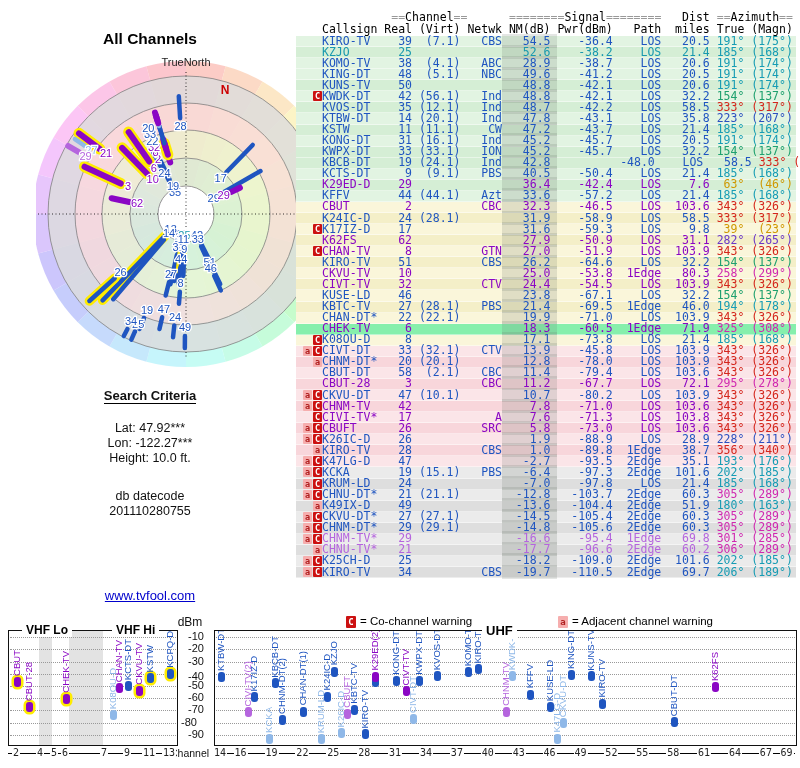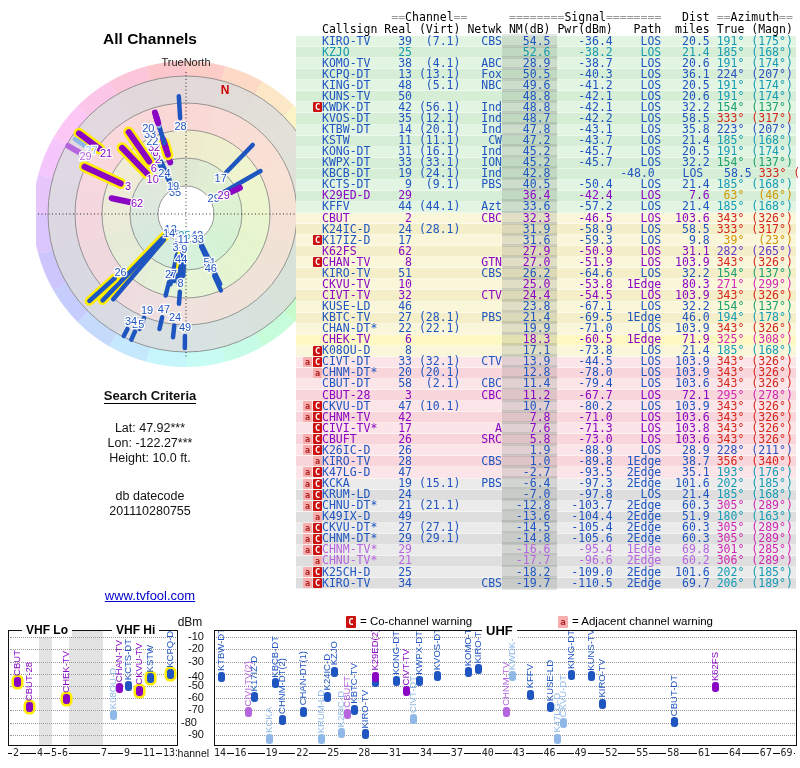--- a/index.html
+++ b/index.html
@@ -217,68 +217,64 @@
         <div class="cells"><span style="color: rgb(31, 85, 192);">KIRO-TV  </span><span style="color: rgb(31, 85, 192);">  39  (7.1)   CBS</span><span class="nmcol" style="color: rgb(31, 85, 192);">   54.5 </span><span style="color: rgb(31, 85, 192);">   -36.4    LOS   20.5</span><span style="color: rgb(22, 156, 180);"> 191°</span><span style="color: rgb(22, 156, 180);"> (175°)</span></div>
       </div>
       <div class="trow" style="background: rgb(213, 238, 213);">
         <div class="mk"></div>
         <div class="cells"><span style="color: rgb(24, 153, 174);">KZJO     </span><span style="color: rgb(24, 153, 174);">  25             </span><span class="nmcol" style="color: rgb(24, 153, 174);">   52.6 </span><span style="color: rgb(24, 153, 174);">   -38.2    LOS   21.4</span><span style="color: rgb(22, 156, 180);"> 185°</span><span style="color: rgb(22, 156, 180);"> (168°)</span></div>
       </div>
       <div class="trow" style="background: rgb(226, 244, 226);">
         <div class="mk"></div>
         <div class="cells"><span style="color: rgb(31, 85, 192);">KOMO-TV  </span><span style="color: rgb(31, 85, 192);">  38  (4.1)   ABC</span><span class="nmcol" style="color: rgb(31, 85, 192);">   28.9 </span><span style="color: rgb(31, 85, 192);">   -38.7    LOS   20.6</span><span style="color: rgb(22, 156, 180);"> 191°</span><span style="color: rgb(22, 156, 180);"> (174°)</span></div>
       </div>
+      <div class="trow" style="background: rgb(226, 244, 226);">
+        <div class="mk"></div>
+        <div class="cells"><span style="color: rgb(31, 85, 192);">KING-DT  </span><span style="color: rgb(31, 85, 192);">  48  (5.1)   NBC</span><span class="nmcol" style="color: rgb(31, 85, 192);">   49.6 </span><span style="color: rgb(31, 85, 192);">   -41.2    LOS   20.5</span><span style="color: rgb(22, 156, 180);"> 191°</span><span style="color: rgb(22, 156, 180);"> (174°)</span></div>
+      </div>
       <div class="trow" style="background: rgb(213, 238, 213);">
         <div class="mk"></div>
-        <div class="cells"><span style="color: rgb(31, 85, 192);">KCPQ-DT  </span><span style="color: rgb(31, 85, 192);">  13 (13.1)   Fox</span><span class="nmcol" style="color: rgb(31, 85, 192);">   50.5 </span><span style="color: rgb(31, 85, 192);">   -40.3    LOS   36.1</span><span style="color: rgb(43, 80, 192);"> 224°</span><span style="color: rgb(43, 80, 192);"> (207°)</span></div>
-      </div>
-      <div class="trow" style="background: rgb(226, 244, 226);">
-        <div class="mk"></div>
-        <div class="cells"><span style="color: rgb(31, 85, 192);">KING-DT  </span><span style="color: rgb(31, 85, 192);">  48  (5.1)   NBC</span><span class="nmcol" style="color: rgb(31, 85, 192);">   49.6 </span><span style="color: rgb(31, 85, 192);">   -41.2    LOS   20.5</span><span style="color: rgb(22, 156, 180);"> 191°</span><span style="color: rgb(22, 156, 180);"> (174°)</span></div>
+        <div class="cells"><span style="color: rgb(31, 85, 192);">KUNS-TV  </span><span style="color: rgb(31, 85, 192);">  50             </span><span class="nmcol" style="color: rgb(31, 85, 192);">   48.8 </span><span style="color: rgb(31, 85, 192);">   -42.1    LOS   20.6</span><span style="color: rgb(22, 156, 180);"> 191°</span><span style="color: rgb(22, 156, 180);"> (174°)</span></div>
+      </div>
+      <div class="trow" style="background: rgb(226, 244, 226);">
+        <div class="mk">
+          <span class="mkb mkC">C</span>
+        </div>
+        <div class="cells"><span style="color: rgb(31, 85, 192);">KWDK-DT  </span><span style="color: rgb(31, 85, 192);">  42 (56.1)   Ind</span><span class="nmcol" style="color: rgb(31, 85, 192);">   48.8 </span><span style="color: rgb(31, 85, 192);">   -42.1    LOS   32.2</span><span style="color: rgb(30, 160, 110);"> 154°</span><span style="color: rgb(30, 160, 110);"> (137°)</span></div>
       </div>
       <div class="trow" style="background: rgb(213, 238, 213);">
         <div class="mk"></div>
-        <div class="cells"><span style="color: rgb(31, 85, 192);">KUNS-TV  </span><span style="color: rgb(31, 85, 192);">  50             </span><span class="nmcol" style="color: rgb(31, 85, 192);">   48.8 </span><span style="color: rgb(31, 85, 192);">   -42.1    LOS   20.6</span><span style="color: rgb(22, 156, 180);"> 191°</span><span style="color: rgb(22, 156, 180);"> (174°)</span></div>
-      </div>
-      <div class="trow" style="background: rgb(226, 244, 226);">
-        <div class="mk">
-          <span class="mkb mkC">C</span>
-        </div>
-        <div class="cells"><span style="color: rgb(31, 85, 192);">KWDK-DT  </span><span style="color: rgb(31, 85, 192);">  42 (56.1)   Ind</span><span class="nmcol" style="color: rgb(31, 85, 192);">   48.8 </span><span style="color: rgb(31, 85, 192);">   -42.1    LOS   32.2</span><span style="color: rgb(30, 160, 110);"> 154°</span><span style="color: rgb(30, 160, 110);"> (137°)</span></div>
+        <div class="cells"><span style="color: rgb(31, 85, 192);">KVOS-DT  </span><span style="color: rgb(31, 85, 192);">  35 (12.1)   Ind</span><span class="nmcol" style="color: rgb(31, 85, 192);">   48.7 </span><span style="color: rgb(31, 85, 192);">   -42.2    LOS   58.5</span><span style="color: rgb(212, 38, 28);"> 333°</span><span style="color: rgb(212, 38, 28);"> (317°)</span></div>
+      </div>
+      <div class="trow" style="background: rgb(226, 244, 226);">
+        <div class="mk"></div>
+        <div class="cells"><span style="color: rgb(31, 85, 192);">KTBW-DT  </span><span style="color: rgb(31, 85, 192);">  14 (20.1)   Ind</span><span class="nmcol" style="color: rgb(31, 85, 192);">   47.8 </span><span style="color: rgb(31, 85, 192);">   -43.1    LOS   35.8</span><span style="color: rgb(43, 80, 192);"> 223°</span><span style="color: rgb(43, 80, 192);"> (207°)</span></div>
       </div>
       <div class="trow" style="background: rgb(213, 238, 213);">
         <div class="mk"></div>
-        <div class="cells"><span style="color: rgb(31, 85, 192);">KVOS-DT  </span><span style="color: rgb(31, 85, 192);">  35 (12.1)   Ind</span><span class="nmcol" style="color: rgb(31, 85, 192);">   48.7 </span><span style="color: rgb(31, 85, 192);">   -42.2    LOS   58.5</span><span style="color: rgb(212, 38, 28);"> 333°</span><span style="color: rgb(212, 38, 28);"> (317°)</span></div>
-      </div>
-      <div class="trow" style="background: rgb(226, 244, 226);">
-        <div class="mk"></div>
-        <div class="cells"><span style="color: rgb(31, 85, 192);">KTBW-DT  </span><span style="color: rgb(31, 85, 192);">  14 (20.1)   Ind</span><span class="nmcol" style="color: rgb(31, 85, 192);">   47.8 </span><span style="color: rgb(31, 85, 192);">   -43.1    LOS   35.8</span><span style="color: rgb(43, 80, 192);"> 223°</span><span style="color: rgb(43, 80, 192);"> (207°)</span></div>
+        <div class="cells"><span style="color: rgb(31, 85, 192);">KSTW     </span><span style="color: rgb(31, 85, 192);">  11 (11.1)    CW</span><span class="nmcol" style="color: rgb(31, 85, 192);">   47.2 </span><span style="color: rgb(31, 85, 192);">   -43.7    LOS   21.4</span><span style="color: rgb(22, 156, 180);"> 185°</span><span style="color: rgb(22, 156, 180);"> (168°)</span></div>
+      </div>
+      <div class="trow" style="background: rgb(226, 244, 226);">
+        <div class="mk"></div>
+        <div class="cells"><span style="color: rgb(31, 85, 192);">KONG-DT  </span><span style="color: rgb(31, 85, 192);">  31 (16.1)   Ind</span><span class="nmcol" style="color: rgb(31, 85, 192);">   45.2 </span><span style="color: rgb(31, 85, 192);">   -45.7    LOS   20.5</span><span style="color: rgb(22, 156, 180);"> 191°</span><span style="color: rgb(22, 156, 180);"> (174°)</span></div>
       </div>
       <div class="trow" style="background: rgb(213, 238, 213);">
         <div class="mk"></div>
-        <div class="cells"><span style="color: rgb(31, 85, 192);">KSTW     </span><span style="color: rgb(31, 85, 192);">  11 (11.1)    CW</span><span class="nmcol" style="color: rgb(31, 85, 192);">   47.2 </span><span style="color: rgb(31, 85, 192);">   -43.7    LOS   21.4</span><span style="color: rgb(22, 156, 180);"> 185°</span><span style="color: rgb(22, 156, 180);"> (168°)</span></div>
-      </div>
-      <div class="trow" style="background: rgb(226, 244, 226);">
-        <div class="mk"></div>
-        <div class="cells"><span style="color: rgb(31, 85, 192);">KONG-DT  </span><span style="color: rgb(31, 85, 192);">  31 (16.1)   Ind</span><span class="nmcol" style="color: rgb(31, 85, 192);">   45.2 </span><span style="color: rgb(31, 85, 192);">   -45.7    LOS   20.5</span><span style="color: rgb(22, 156, 180);"> 191°</span><span style="color: rgb(22, 156, 180);"> (174°)</span></div>
+        <div class="cells"><span style="color: rgb(31, 85, 192);">KWPX-DT  </span><span style="color: rgb(31, 85, 192);">  33 (33.1)   ION</span><span class="nmcol" style="color: rgb(31, 85, 192);">   45.2 </span><span style="color: rgb(31, 85, 192);">   -45.7    LOS   32.2</span><span style="color: rgb(30, 160, 110);"> 154°</span><span style="color: rgb(30, 160, 110);"> (137°)</span></div>
       </div>
       <div class="trow" style="background: rgb(213, 238, 213);">
         <div class="mk"></div>
-        <div class="cells"><span style="color: rgb(31, 85, 192);">KWPX-DT  </span><span style="color: rgb(31, 85, 192);">  33 (33.1)   ION</span><span class="nmcol" style="color: rgb(31, 85, 192);">   45.2 </span><span style="color: rgb(31, 85, 192);">   -45.7    LOS   32.2</span><span style="color: rgb(30, 160, 110);"> 154°</span><span style="color: rgb(30, 160, 110);"> (137°)</span></div>
+        <div class="cells"><span style="color: rgb(31, 85, 192);">KBCB-DT  </span><span style="color: rgb(31, 85, 192);">  19 (24.1)   Ind</span><span class="nmcol" style="color: rgb(31, 85, 192);">   42.8 </span><span style="color: rgb(31, 85, 192); padding-left: 42px;">   -48.0    LOS   58.5</span><span style="color: rgb(212, 38, 28);"> 333°</span><span style="color: rgb(212, 38, 28);"> (317°)</span></div>
+      </div>
+      <div class="trow" style="background: rgb(226, 244, 226);">
+        <div class="mk"></div>
+        <div class="cells"><span style="color: rgb(31, 85, 192);">KCTS-DT  </span><span style="color: rgb(31, 85, 192);">   9  (9.1)   PBS</span><span class="nmcol" style="color: rgb(31, 85, 192);">   40.5 </span><span style="color: rgb(31, 85, 192);">   -50.4    LOS   21.4</span><span style="color: rgb(22, 156, 180);"> 185°</span><span style="color: rgb(22, 156, 180);"> (168°)</span></div>
       </div>
       <div class="trow" style="background: rgb(213, 238, 213);">
         <div class="mk"></div>
-        <div class="cells"><span style="color: rgb(31, 85, 192);">KBCB-DT  </span><span style="color: rgb(31, 85, 192);">  19 (24.1)   Ind</span><span class="nmcol" style="color: rgb(31, 85, 192);">   42.8 </span><span style="color: rgb(31, 85, 192); padding-left: 42px;">   -48.0    LOS   58.5</span><span style="color: rgb(212, 38, 28);"> 333°</span><span style="color: rgb(212, 38, 28);"> (317°)</span></div>
-      </div>
-      <div class="trow" style="background: rgb(226, 244, 226);">
-        <div class="mk"></div>
-        <div class="cells"><span style="color: rgb(31, 85, 192);">KCTS-DT  </span><span style="color: rgb(31, 85, 192);">   9  (9.1)   PBS</span><span class="nmcol" style="color: rgb(31, 85, 192);">   40.5 </span><span style="color: rgb(31, 85, 192);">   -50.4    LOS   21.4</span><span style="color: rgb(22, 156, 180);"> 185°</span><span style="color: rgb(22, 156, 180);"> (168°)</span></div>
-      </div>
-      <div class="trow" style="background: rgb(213, 238, 213);">
-        <div class="mk"></div>
         <div class="cells"><span style="color: rgb(138, 6, 196);">K29ED-D  </span><span style="color: rgb(138, 6, 196);">  29             </span><span class="nmcol" style="color: rgb(138, 6, 196);">   36.4 </span><span style="color: rgb(138, 6, 196);">   -42.4    LOS    7.6</span><span style="color: rgb(207, 152, 0);">  63°</span><span style="color: rgb(207, 152, 0);">  (46°)</span></div>
       </div>
       <div class="trow" style="background: rgb(226, 244, 226);">
         <div class="mk"></div>
         <div class="cells"><span style="color: rgb(31, 85, 192);">KFFV     </span><span style="color: rgb(31, 85, 192);">  44 (44.1)   Azt</span><span class="nmcol" style="color: rgb(31, 85, 192);">   33.6 </span><span style="color: rgb(31, 85, 192);">   -57.2    LOS   21.4</span><span style="color: rgb(22, 156, 180);"> 185°</span><span style="color: rgb(22, 156, 180);"> (168°)</span></div>
       </div>
       <div class="trow" style="background: rgb(250, 246, 218);">
         <div class="mk"></div>
         <div class="cells"><span style="color: rgb(138, 6, 196);">CBUT     </span><span style="color: rgb(138, 6, 196);">   2          CBC</span><span class="nmcol" style="color: rgb(138, 6, 196);">   32.3 </span><span style="color: rgb(138, 6, 196);">   -46.5    LOS  103.6</span><span style="color: rgb(212, 38, 28);"> 343°</span><span style="color: rgb(212, 38, 28);"> (326°)</span></div>
       </div>
@@ -301,54 +297,54 @@
           <span class="mkb mkC">C</span>
         </div>
         <div class="cells"><span style="color: rgb(138, 6, 196);">CHAN-TV  </span><span style="color: rgb(138, 6, 196);">   8          GTN</span><span class="nmcol" style="color: rgb(138, 6, 196);">   27.0 </span><span style="color: rgb(138, 6, 196);">   -51.9    LOS  103.9</span><span style="color: rgb(212, 38, 28);"> 343°</span><span style="color: rgb(212, 38, 28);"> (326°)</span></div>
       </div>
       <div class="trow" style="background: rgb(244, 239, 200);">
         <div class="mk"></div>
         <div class="cells"><span style="color: rgb(31, 85, 192);">KIRO-TV  </span><span style="color: rgb(31, 85, 192);">  51          CBS</span><span class="nmcol" style="color: rgb(31, 85, 192);">   26.2 </span><span style="color: rgb(31, 85, 192);">   -64.6    LOS   32.2</span><span style="color: rgb(30, 160, 110);"> 154°</span><span style="color: rgb(30, 160, 110);"> (137°)</span></div>
       </div>
       <div class="trow" style="background: rgb(250, 246, 218);">
         <div class="mk"></div>
-        <div class="cells"><span style="color: rgb(138, 6, 196);">CKVU-TV  </span><span style="color: rgb(138, 6, 196);">  10             </span><span class="nmcol" style="color: rgb(138, 6, 196);">   25.0 </span><span style="color: rgb(138, 6, 196);">   -53.8  1Edge   80.3</span><span style="color: rgb(208, 40, 176);"> 271°</span><span style="color: rgb(208, 40, 176);"> (299°)</span></div>
+        <div class="cells"><span style="color: rgb(138, 6, 196);">CKVU-TV  </span><span style="color: rgb(138, 6, 196);">  10             </span><span class="nmcol" style="color: rgb(138, 6, 196);">   25.0 </span><span style="color: rgb(138, 6, 196);">   -53.8  1Edge   80.3</span><span style="color: rgb(208, 40, 176);"> 258°</span><span style="color: rgb(208, 40, 176);"> (299°)</span></div>
       </div>
       <div class="trow" style="background: rgb(244, 239, 200);">
         <div class="mk"></div>
         <div class="cells"><span style="color: rgb(138, 6, 196);">CIVT-TV  </span><span style="color: rgb(138, 6, 196);">  32          CTV</span><span class="nmcol" style="color: rgb(138, 6, 196);">   24.4 </span><span style="color: rgb(138, 6, 196);">   -54.5    LOS  103.9</span><span style="color: rgb(212, 38, 28);"> 343°</span><span style="color: rgb(212, 38, 28);"> (326°)</span></div>
       </div>
       <div class="trow" style="background: rgb(250, 246, 218);">
         <div class="mk"></div>
         <div class="cells"><span style="color: rgb(31, 85, 192);">KUSE-LD  </span><span style="color: rgb(31, 85, 192);">  46             </span><span class="nmcol" style="color: rgb(31, 85, 192);">   23.8 </span><span style="color: rgb(31, 85, 192);">   -67.1    LOS   32.2</span><span style="color: rgb(30, 160, 110);"> 154°</span><span style="color: rgb(30, 160, 110);"> (137°)</span></div>
       </div>
       <div class="trow" style="background: rgb(244, 239, 200);">
         <div class="mk"></div>
         <div class="cells"><span style="color: rgb(31, 85, 192);">KBTC-TV  </span><span style="color: rgb(31, 85, 192);">  27 (28.1)   PBS</span><span class="nmcol" style="color: rgb(31, 85, 192);">   21.4 </span><span style="color: rgb(31, 85, 192);">   -69.5  1Edge   46.0</span><span style="color: rgb(22, 156, 180);"> 194°</span><span style="color: rgb(22, 156, 180);"> (178°)</span></div>
       </div>
       <div class="trow" style="background: rgb(250, 246, 218);">
         <div class="mk"></div>
         <div class="cells"><span style="color: rgb(31, 85, 192);">CHAN-DT* </span><span style="color: rgb(31, 85, 192);">  22 (22.1)      </span><span class="nmcol" style="color: rgb(31, 85, 192);">   19.9 </span><span style="color: rgb(31, 85, 192);">   -71.0    LOS  103.9</span><span style="color: rgb(212, 38, 28);"> 343°</span><span style="color: rgb(212, 38, 28);"> (326°)</span></div>
       </div>
-      <div class="trow" style="background: #fef9c3;">
+      <div class="trow" style="background: #86efac;">
         <div class="mk"></div>
         <div class="cells"><span style="color: rgb(138, 6, 196);">CHEK-TV  </span><span style="color: rgb(138, 6, 196);">   6             </span><span class="nmcol" style="color: rgb(138, 6, 196);">   18.3 </span><span style="color: rgb(138, 6, 196);">   -60.5  1Edge   71.9</span><span style="color: rgb(208, 40, 176);"> 325°</span><span style="color: rgb(208, 40, 176);"> (308°)</span></div>
       </div>
       <div class="trow" style="background: rgb(250, 246, 218);">
         <div class="mk">
           <span class="mkb mkC">C</span>
         </div>
         <div class="cells"><span style="color: rgb(31, 85, 192);">K08OU-D  </span><span style="color: rgb(31, 85, 192);">   8             </span><span class="nmcol" style="color: rgb(31, 85, 192);">   17.1 </span><span style="color: rgb(31, 85, 192);">   -73.8    LOS   21.4</span><span style="color: rgb(22, 156, 180);"> 185°</span><span style="color: rgb(22, 156, 180);"> (168°)</span></div>
       </div>
       <div class="trow" style="background: rgb(251, 229, 232);">
         <div class="mk">
           <span class="mkb mka">a</span>
           <span class="mkb mkC">C</span>
         </div>
-        <div class="cells"><span style="color: rgb(31, 85, 192);">CIVT-DT  </span><span style="color: rgb(31, 85, 192);">  33 (32.1)   CTV</span><span class="nmcol" style="color: rgb(31, 85, 192);">   13.9 </span><span style="color: rgb(31, 85, 192);">   -44.5    LOS  103.9</span><span style="color: rgb(212, 38, 28);"> 343°</span><span style="color: rgb(212, 38, 28);"> (326°)</span></div>
+        <div class="cells"><span style="color: rgb(31, 85, 192);">CIVT-DT  </span><span style="color: rgb(31, 85, 192);">  33 (32.1)   CTV</span><span class="nmcol" style="color: rgb(31, 85, 192);">   13.9 </span><span style="color: rgb(31, 85, 192);">   -45.8    LOS  103.9</span><span style="color: rgb(212, 38, 28);"> 343°</span><span style="color: rgb(212, 38, 28);"> (326°)</span></div>
       </div>
       <div class="trow" style="background: rgb(248, 214, 219);">
         <div class="mk">
           <span class="mkb mka">a</span>
         </div>
         <div class="cells"><span style="color: rgb(31, 85, 192);">CHNM-DT* </span><span style="color: rgb(31, 85, 192);">  20 (20.1)      </span><span class="nmcol" style="color: rgb(31, 85, 192);">   12.8 </span><span style="color: rgb(31, 85, 192);">   -78.0    LOS  103.9</span><span style="color: rgb(212, 38, 28);"> 343°</span><span style="color: rgb(212, 38, 28);"> (326°)</span></div>
       </div>
       <div class="trow" style="background: rgb(251, 229, 232);">
         <div class="mk"></div>
         <div class="cells"><span style="color: rgb(31, 85, 192);">CBUT-DT  </span><span style="color: rgb(31, 85, 192);">  58  (2.1)   CBC</span><span class="nmcol" style="color: rgb(31, 85, 192);">   11.4 </span><span style="color: rgb(31, 85, 192);">   -79.4    LOS  103.6</span><span style="color: rgb(212, 38, 28);"> 343°</span><span style="color: rgb(212, 38, 28);"> (326°)</span></div>

